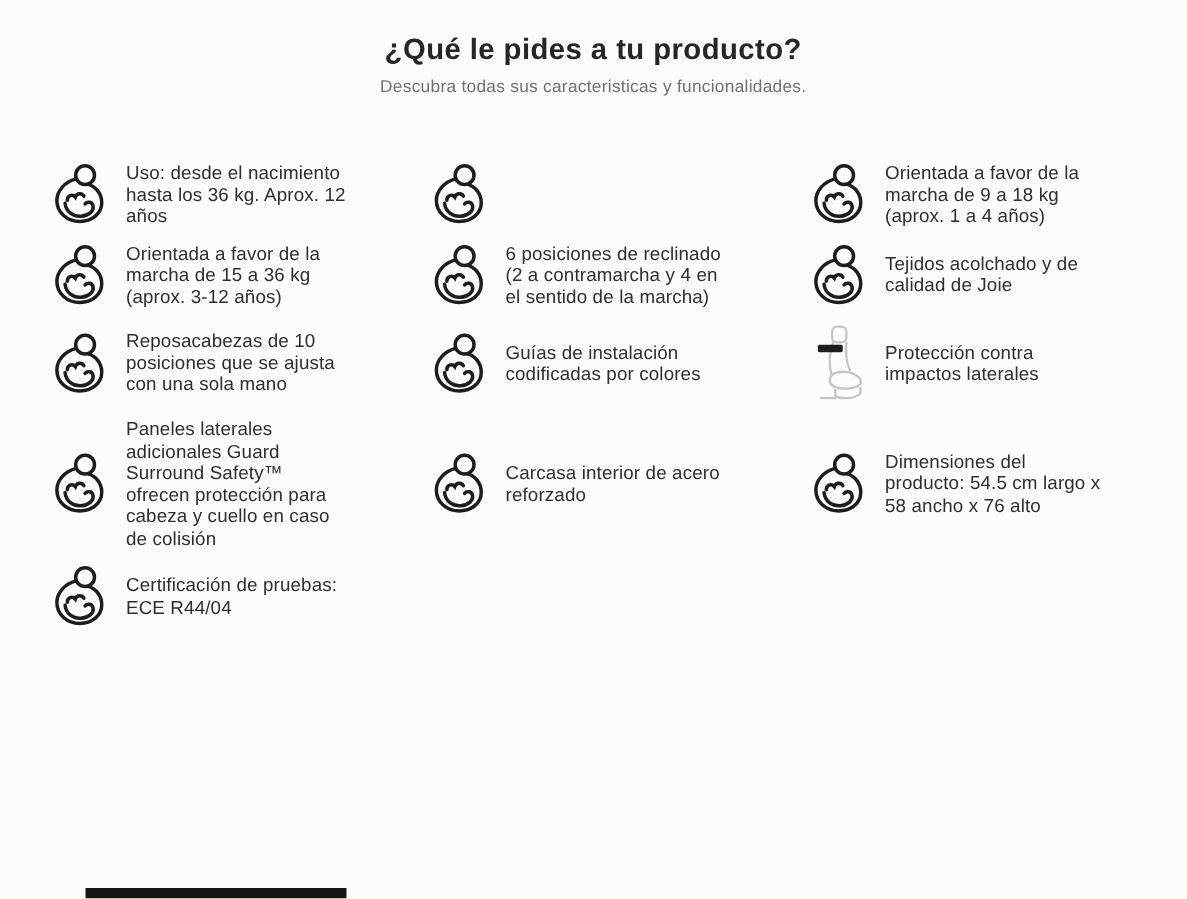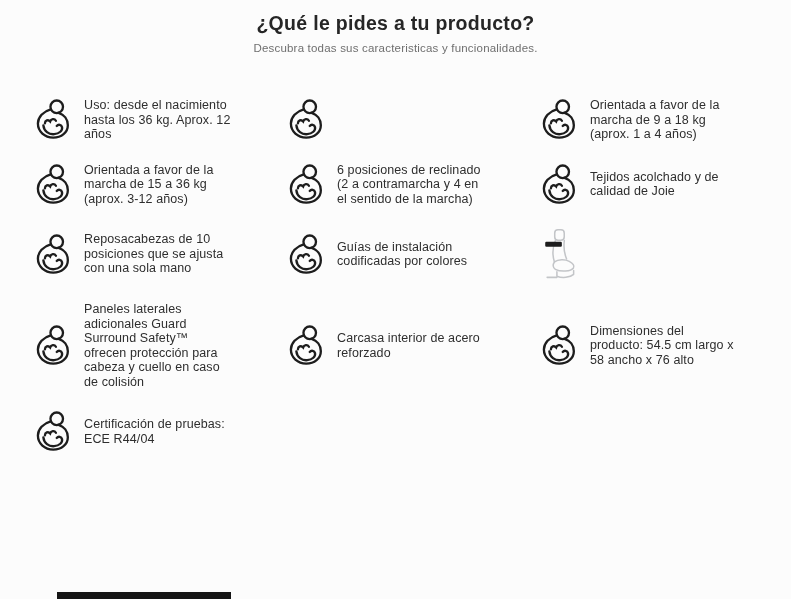--- a/index.html
+++ b/index.html
@@ -10,32 +10,32 @@
     --bg:#fcfcfc;
   }
   *{box-sizing:border-box;}
   html,body{margin:0;padding:0;}
   body{
     width:791px;height:599px;position:relative;overflow:hidden;
     background:var(--bg);
     font-family:"Liberation Sans","DejaVu Sans",sans-serif;
     color:var(--text);
   }
-  header{text-align:center;padding-top:12px;}
+  header{text-align:center;padding-top:22px;}
   h1{
     margin:0;font-size:19.5px;font-weight:600;letter-spacing:.3px;
     color:#262626;
   }
   .subtitle{
     margin:7px 0 16px 0;font-size:11.5px;color:var(--subtitle);letter-spacing:.2px;
   }
   .features{
     display:grid;
     grid-template-columns:253px 253px 253px;
-    row-gap:21px;
+    row-gap:10px;
     align-items:center;
     margin-top:44px;
     padding-left:31px;
   }
   .feature{
     display:flex;align-items:center;gap:9px;
   }
   .icon{flex:0 0 44px;display:flex;justify-content:center;align-items:center;}
   .text{
     font-size:12.5px;line-height:14.5px;white-space:pre-line;
@@ -179,20 +179,22 @@
       <svg viewBox="0 0 40 56" width="38" height="54" fill="none" stroke="var(--seat)" stroke-width="1.6" stroke-linecap="round" stroke-linejoin="round">
         <rect x="15.5" y="2.5" width="10" height="11" rx="3.4"></rect>
         <path d="M16.2 13.8 C13.4 20.6 13 29.6 15.2 36.4"></path>
         <path d="M25.6 13.8 C24.8 20.2 25.2 26.6 28 33.2"></path>
         <path d="M15.2 36.4 C19.2 33.6 26.4 33.4 30.8 35.8 C34.8 37.9 36.6 40.4 35.2 42.7 C32.6 46.6 21.6 47 16.2 44.1 C13.4 42.6 13.2 39 15.2 36.4 Z"></path>
         <path d="M17.8 46.8 L17.8 51.4 C23.4 53.7 31.6 52.9 35.4 49.4 L35.4 45.4"></path>
         <path d="M7.5 52.6 L17.8 52.6"></path>
         <rect x="5.5" y="15.2" width="17.5" height="5.2" rx="1.2" fill="var(--icon)" stroke="none"></rect>
       </svg>
     </span>
+    <span class="text">Protección contra
+impactos laterales</span>
   </div>
 
   <div class="feature">
     <span class="icon">
       <svg viewBox="0 0 48 48" width="43" height="43" fill="none" stroke="var(--icon)" stroke-width="2.6" stroke-linecap="round">
         <circle cx="27.6" cy="9.8" r="7"></circle>
         <path d="M20.9 12.6 C12.6 14.8 6.6 21.2 6.6 28.6 C6.6 37.6 14.2 44.2 23.7 44.2 C32.8 44.2 40 38.4 40 30.3 C40 23.7 35.9 18.4 29.6 16.5"></path>
         <path d="M14.4 28.4 C14.4 25 18.1 23.6 20.3 26.2 C21.2 23.2 25.1 22.7 26.7 25.4"></path>
         <path d="M12.7 30.6 C13.3 36.9 18.8 40.9 24.7 40.4 C30.6 39.9 34.4 36.3 33.5 32.5 C32.8 29.7 29.4 29 27.6 31.2"></path>
       </svg>

